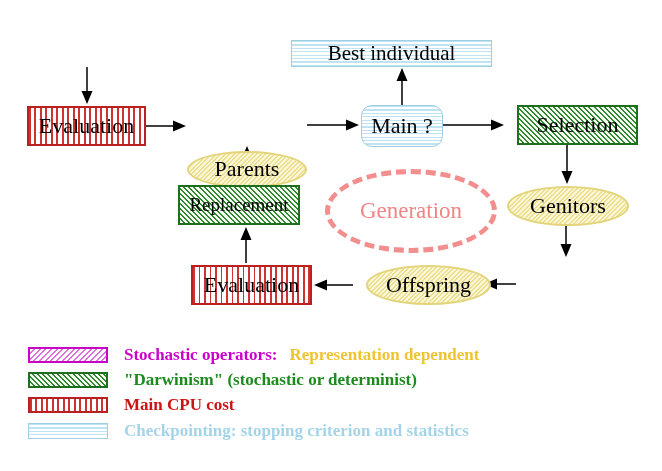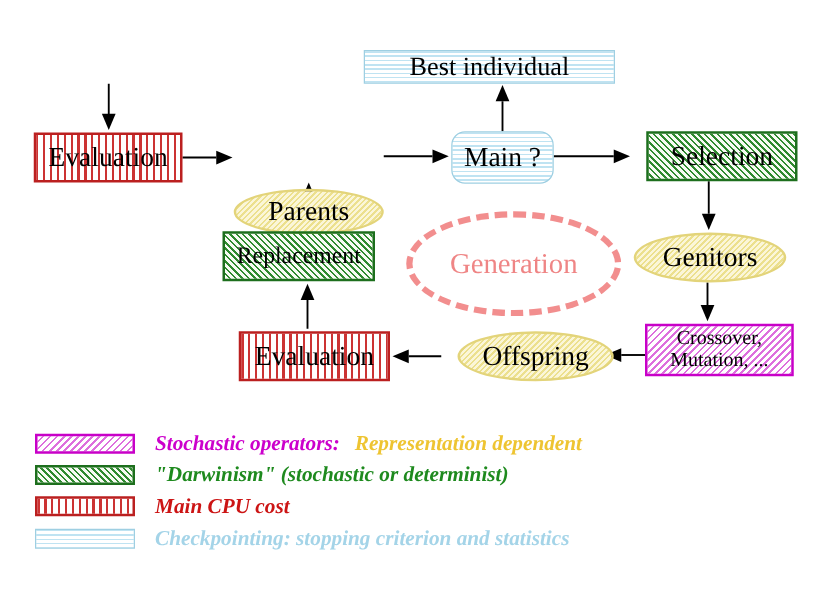--- a/index.html
+++ b/index.html
@@ -35,21 +35,21 @@
   #node-genitors{left:507px;top:186px;width:122px;height:40px;}
   #node-evaluation-bottom{left:191px;top:265px;width:121px;height:40px;}
   #node-offspring{left:366px;top:265px;width:125px;height:40px;}
   #node-crossover{left:516px;top:259px;width:119px;height:42px;font-size:16px;flex-direction:column;}
 
   
   .legend-row{position:absolute;left:28px;height:16px;}
   .legend-swatch{position:absolute;left:0;top:0;width:80px;height:16px;box-sizing:border-box;}
   .legend-text{
     position:absolute;left:96px;top:-3px;white-space:nowrap;
-    font-size:17px;font-weight:600;line-height:22px;font-style:italic;
+    font-size:17px;font-weight:600;line-height:22px;
   }
   #legend-row-1{top:347px;} #legend-row-2{top:372px;}
   #legend-row-3{top:397px;} #legend-row-4{top:423px;}
   .c-magenta{color:#cc00cc;} .c-gold{color:#eec431;padding-left:12px;}
   .c-green{color:#1e8a1e;} .c-red{color:#cc1414;} .c-blue{color:#a4d4e8;}
   line{stroke:#000;stroke-width:1.5;} polygon{fill:#000;}
 </style>
 </head>
 <body>
 
@@ -136,24 +136,20 @@
   </div>
 
   <div class="node p-red" id="node-evaluation-bottom">
     <span>Evaluation</span>
   </div>
 
   <div class="node p-yellow ellipse" id="node-offspring">
     <span>Offspring</span>
   </div>
 
-  <div class="node p-magenta" id="node-crossover">
-    <span>Crossover,</span>
-    <span>Mutation, ...</span>
-  </div>
 
   <div class="legend-row" id="legend-row-1">
     <div class="legend-swatch p-magenta"></div>
     <div class="legend-text">
       <span class="c-magenta">Stochastic operators:</span><span class="c-gold">Representation dependent</span>
     </div>
   </div>
 
   <div class="legend-row" id="legend-row-2">
     <div class="legend-swatch p-green"></div>

